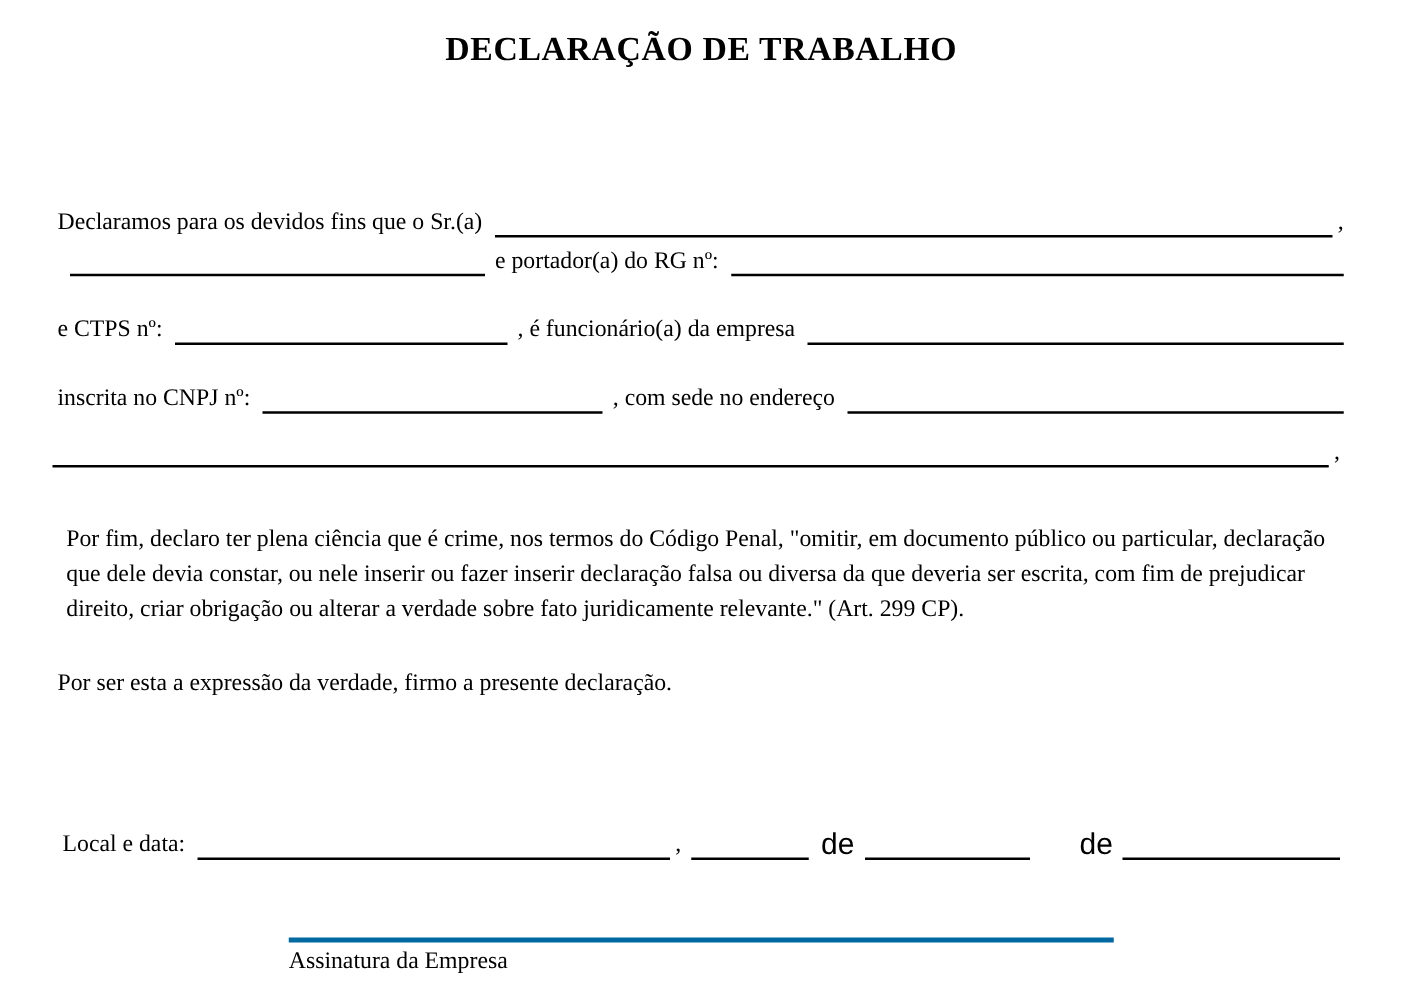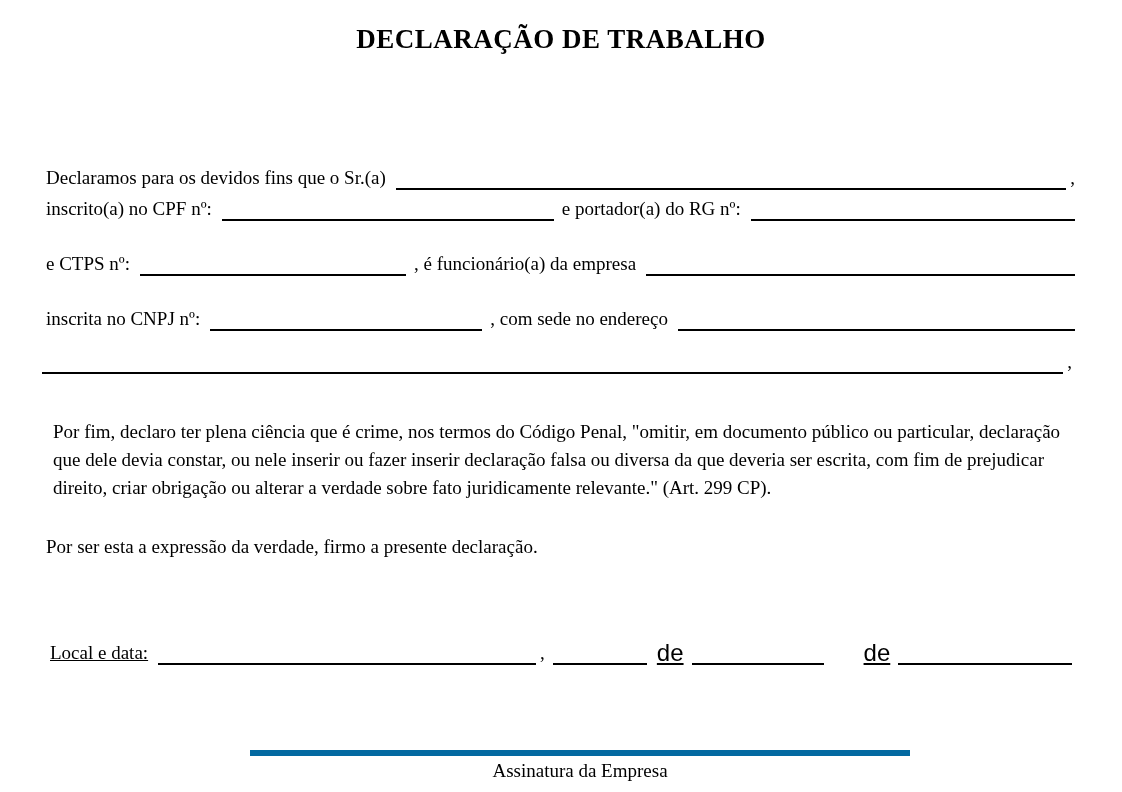--- a/index.html
+++ b/index.html
@@ -60,29 +60,29 @@
     line-height: 28px;
     margin-left: 15px;
   }
   .closing {
     position: absolute;
     top: 533px;
     left: 46px;
     width: 1032px;
     line-height: 28px;
   }
-  .date-row { top: 629px; left: 50px; right: 50px; text-decoration: underline; }
+  .date-row { top: 652px; left: 50px; right: 50px; }
   .sans { font-family: "Liberation Sans", "DejaVu Sans", sans-serif; font-size: 24px; }
   .sig-block {
     position: absolute;
     top: 750px;
-    left: 250px;
+    left: 231px;
     width: 660px;
-    border-top: 6px solid #0369a1;
-    text-align: center;
+    border-top: 4px solid #0369a1;
+    text-align: left;
   }
   .sig-caption {
     display: inline-block;
     padding-top: 4px;
     font-size: 19px;
   }
   
   .w-cpf     { width: 332px; }
   .w-ctps    { width: 266px; }
   .w-cnpj    { width: 272px; }
@@ -98,21 +98,20 @@
 
   <div class="doc-title">DECLARAÇÃO DE TRABALHO</div>
 
   <div class="form-row row1">
     <span class="lbl">Declaramos para os devidos fins que o Sr.(a)</span>
     <span class="blank grow ml10"></span>
     <span class="comma">,</span>
   </div>
 
   <div class="form-row row2">
-    <span class="lbl">inscrito(a) no CPF nº:</span>
     <span class="blank w-cpf ml10"></span>
     <span class="lbl ml8">e portador(a) do RG nº:</span>
     <span class="blank grow ml10"></span>
   </div>
 
   <div class="form-row row4">
     <span class="lbl">inscrita no CNPJ nº:</span>
     <span class="blank w-cnpj ml10"></span>
     <span class="lbl ml8">, com sede no endereço</span>
     <span class="blank grow ml10"></span>

